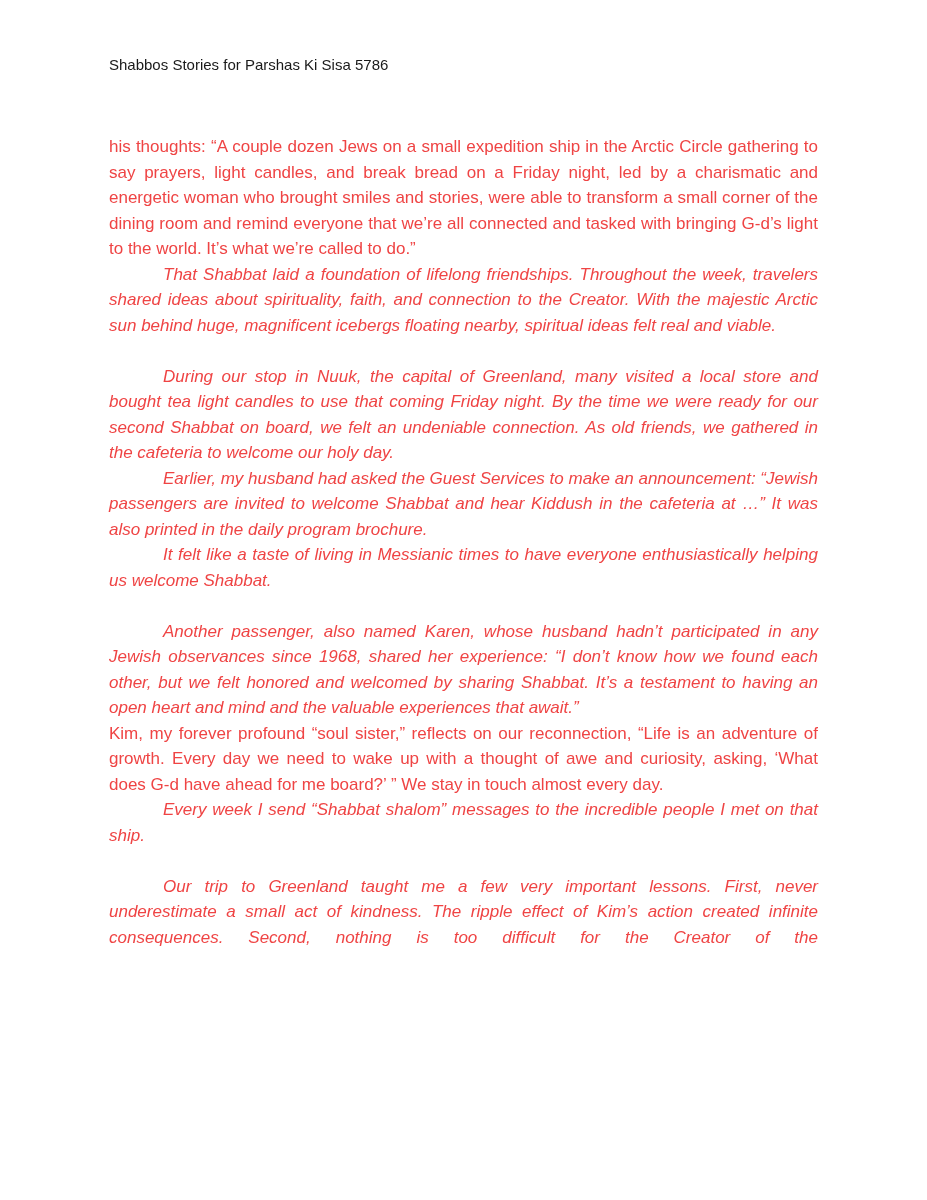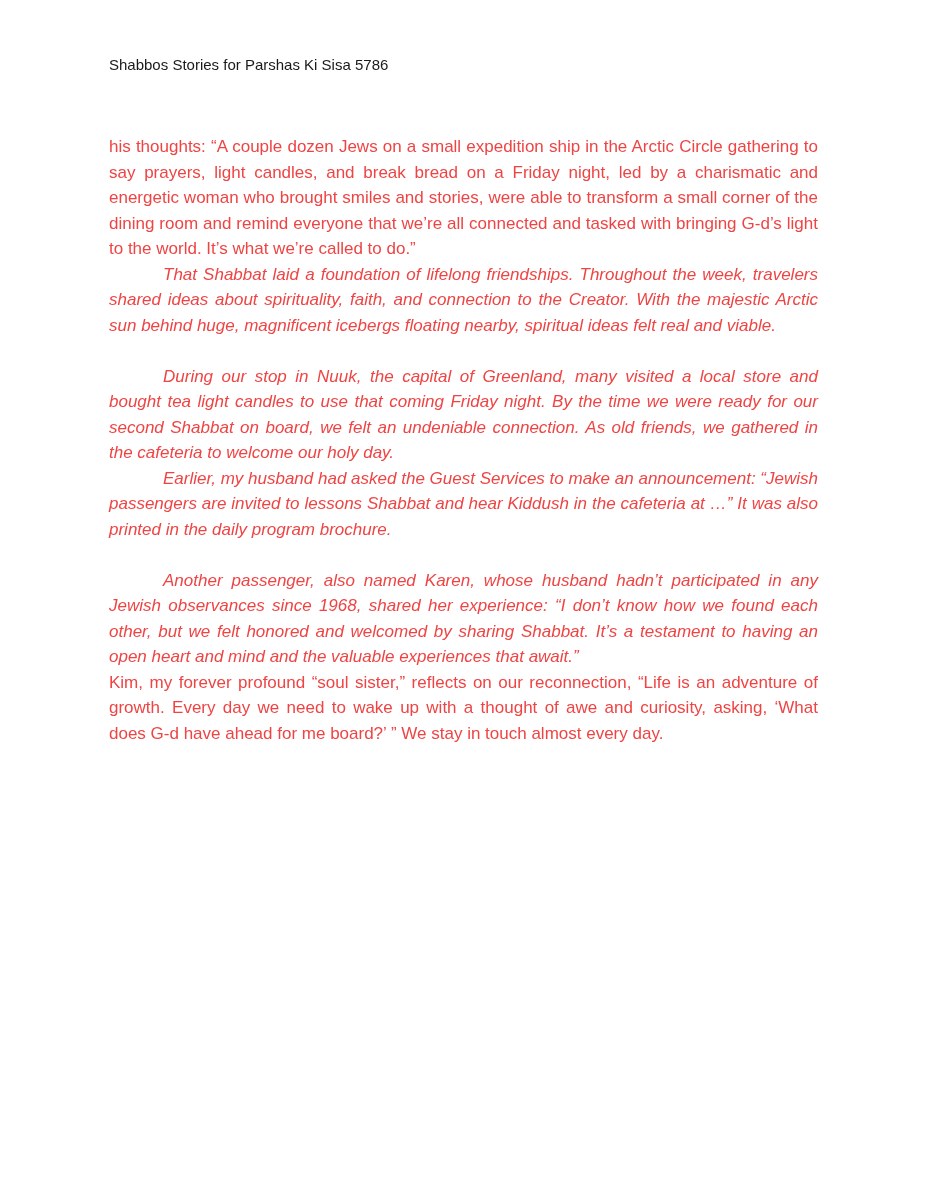--- a/index.html
+++ b/index.html
@@ -69,23 +69,26 @@
 <div class="page">
 
   <header class="doc-header">
     <span>Shabbos Stories for Parshas Ki Sisa 5786</span>
   </header>
 
   <main class="doc-body">
       <p class="para">his thoughts: “A couple dozen Jews on a small expedition ship in the Arctic Circle gathering to say prayers, light candles, and break bread on a Friday night, led by a charismatic and energetic woman who brought smiles and stories, were able to transform a small corner of the dining room and remind everyone that we’re all connected and tasked with bringing G-d’s light to the world. It’s what we’re called to do.”</p>
       <p class="para indent">That Shabbat laid a foundation of lifelong friendships. Throughout the week, travelers shared ideas about spirituality, faith, and connection to the Creator. With the majestic Arctic sun behind huge, magnificent icebergs floating nearby, spiritual ideas felt real and viable.</p>
       <p class="para indent space-before">During our stop in Nuuk, the capital of Greenland, many visited a local store and bought tea light candles to use that coming Friday night. By the time we were ready for our second Shabbat on board, we felt an undeniable connection. As old friends, we gathered in the cafeteria to welcome our holy day.</p>
-      <p class="para indent">Earlier, my husband had asked the Guest Services to make an announcement: “Jewish passengers are invited to lessons Shabbat and hear Kiddush in the cafeteria at …” It was also printed in the daily program brochure.</p>
+      <p class="para indent">Earlier, my husband had asked the Guest Services to make an announcement: “Jewish passengers are invited to welcome Shabbat and hear Kiddush in the cafeteria at …” It was also printed in the daily program brochure.</p>
+      <p class="para indent">It felt like a taste of living in Messianic times to have everyone enthusiastically helping us welcome Shabbat.</p>
       <p class="para indent space-before">Another passenger, also named Karen, whose husband hadn’t participated in any Jewish observances since 1968, shared her experience: “I don’t know how we found each other, but we felt honored and welcomed by sharing Shabbat. It’s a testament to having an open heart and mind and the valuable experiences that await.”</p>
       <p class="para">Kim, my forever profound “soul sister,” reflects on our reconnection, “Life is an adventure of growth. Every day we need to wake up with a thought of awe and curiosity, asking, ‘What does G-d have ahead for me board?’ ” We stay in touch almost every day.</p>
+      <p class="para indent">Every week I send “Shabbat shalom” messages to the incredible people I met on that ship.</p>
+      <p class="para indent space-before justify-last">Our trip to Greenland taught me a few very important lessons. First, never underestimate a small act of kindness. The ripple effect of Kim’s action created infinite consequences. Second, nothing is too difficult for the Creator of the</p>
     </main>
 
   <div class="footer-rule"></div>
 
   <footer class="doc-footer">
     <span class="pg-num">17</span><span class="pg-sep">|</span><span class="pg-label">Page</span>
   </footer>
 
 </div>
 

